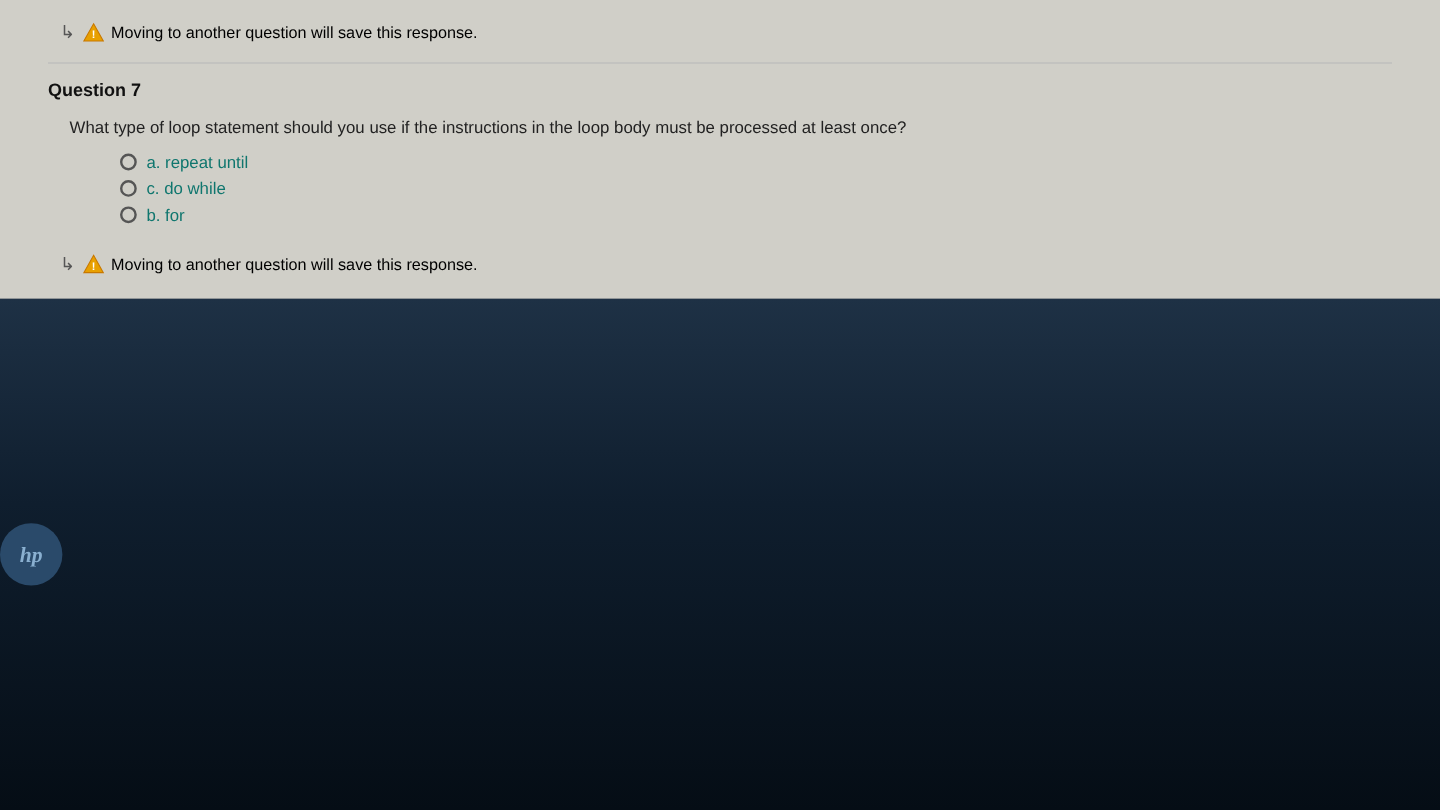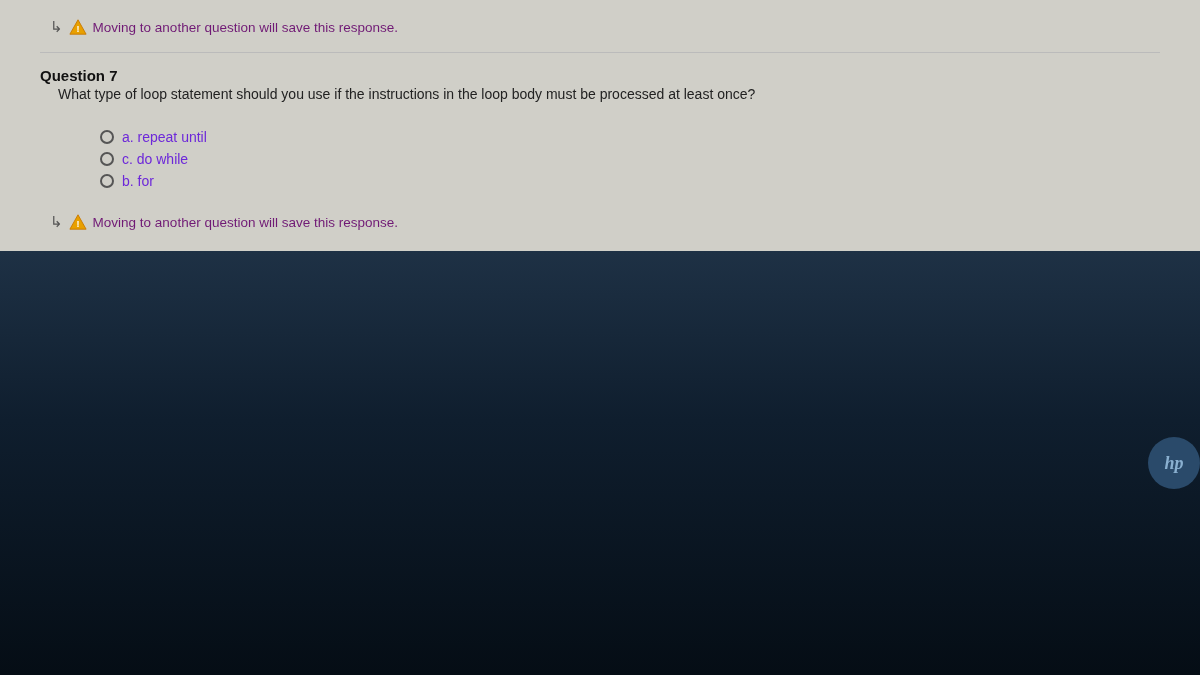--- a/index.html
+++ b/index.html
@@ -40,61 +40,61 @@
     }
 
     .warning-icon {
       width: 18px;
       height: 18px;
       flex-shrink: 0;
     }
 
     .warning-text {
       font-size: 13.5px;
-      color: #701a75;
+      color: #000000;
     }
 
     .divider {
       border: none;
       border-top: 1px solid #bbb;
       margin-bottom: 14px;
     }
 
     .question-label {
       font-size: 15px;
       font-weight: bold;
       color: #111;
-      margin-bottom: 0;
+      margin-bottom: 12px;
     }
 
     .question-content {
       padding-left: 18px;
     }
 
     .question-text {
       font-size: 14px;
       color: #222;
-      margin-bottom: 24px;
+      margin-bottom: 10px;
       line-height: 1.5;
     }
 
     .options-list {
       list-style: none;
       display: flex;
       flex-direction: column;
       gap: 6px;
       padding-left: 4px;
     }
 
     .option-item {
       display: flex;
       align-items: center;
       gap: 8px;
       font-size: 14px;
-      color: #6d28d9;
+      color: #0f766e;
       padding-left: 38px;
     }
 
     .option-radio {
       width: 14px;
       height: 14px;
       border-radius: 50%;
       border: 2px solid #555;
       background: transparent;
       flex-shrink: 0;
@@ -107,21 +107,21 @@
       gap: 6px;
       margin-top: 24px;
       padding-left: 10px;
     }
 
     .dark-area {
       flex: 1;
       background: linear-gradient(180deg, #1e3145 0%, #0f1e2e 40%, #050d15 100%);
       display: flex;
       align-items: center;
-      justify-content: flex-end;
+      justify-content: flex-start;
       position: relative;
     }
 
     .hp-circle {
       width: 52px;
       height: 52px;
       border-radius: 50%;
       background: #2a4a6a;
       display: flex;
       align-items: center;

